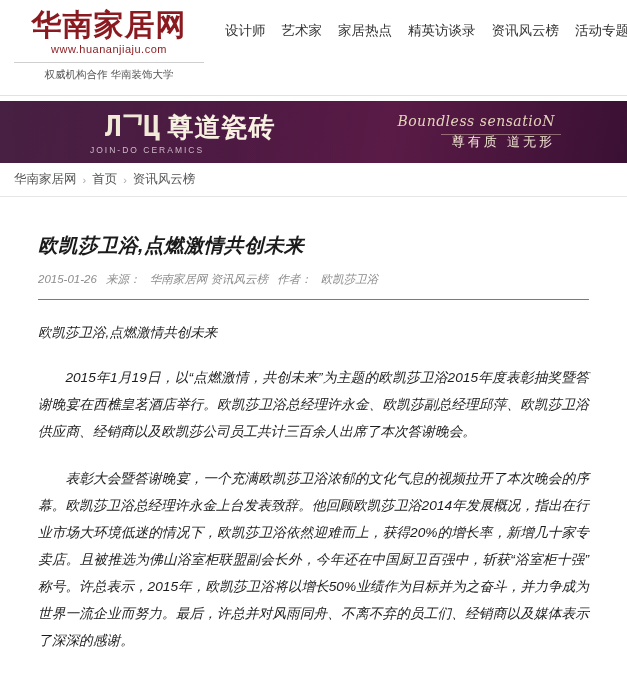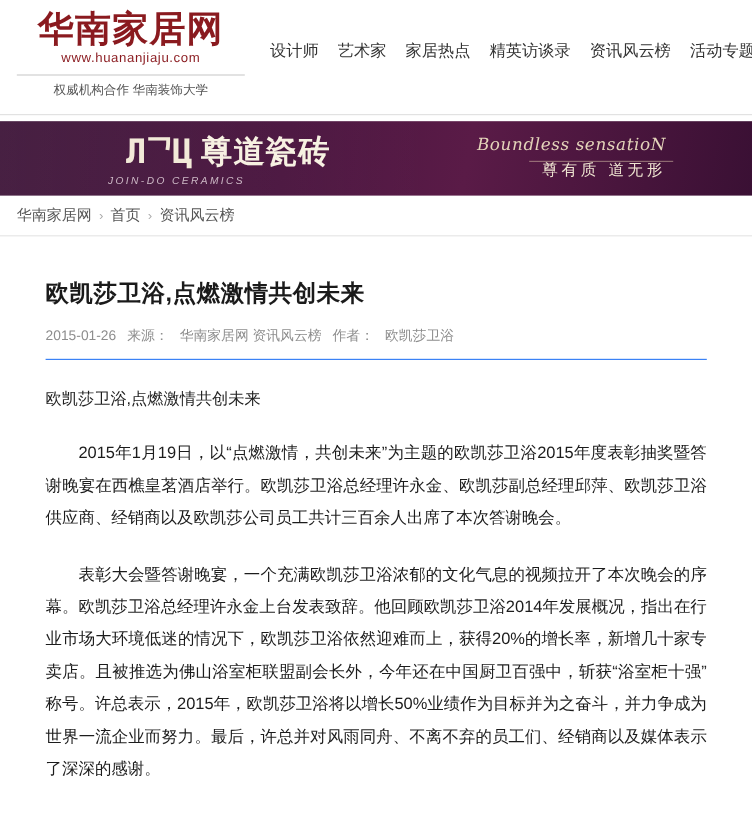--- a/index.html
+++ b/index.html
@@ -49,21 +49,21 @@
     margin-top: 7px;
     padding-top: 5px;
     border-top: 1px solid #cfcfcf;
     font-size: 10.5px;
     color: #555;
     white-space: nowrap;
   }
   .topnav {
     position: absolute;
     left: 225px;
-    top: 34px;
+    top: 22px;
     right: 8px;
     display: flex;
     gap: 16px;
     align-items: center;
   }
   .topnav a {
     font-size: 13.5px;
     color: #333;
     text-decoration: none;
     white-space: nowrap;
@@ -109,21 +109,20 @@
     line-height: 28px;
     letter-spacing: 1px;
   }
   .banner-en {
     position: absolute;
     left: 90px;
     top: 44px;
     font-size: 8.5px;
     color: #cdb9c6;
     letter-spacing: 2px;
-    font-style: italic;
   }
   .banner-right {
     position: absolute;
     right: 72px;
     top: 12px;
     text-align: right;
   }
   .banner-script {
     font-family: "DejaVu Serif", "Liberation Serif", serif;
     font-style: italic;
@@ -157,20 +156,21 @@
     font-size: 12.5px;
     color: #555;
     border-bottom: 1px solid #e6e6e6;
   }
   .breadcrumb a { color: #555; text-decoration: none; }
   .breadcrumb .sep { color: #aaa; font-size: 11px; }
 
   
   .article {
     padding: 22px 38px 0 38px;
+    font-style: italic;
   }
   .article-title {
     font-size: 19.5px;
     font-weight: bold;
     color: #1a1a1a;
     letter-spacing: 0.5px;
     line-height: 26px;
   }
   .article-meta {
     margin-top: 14px;

